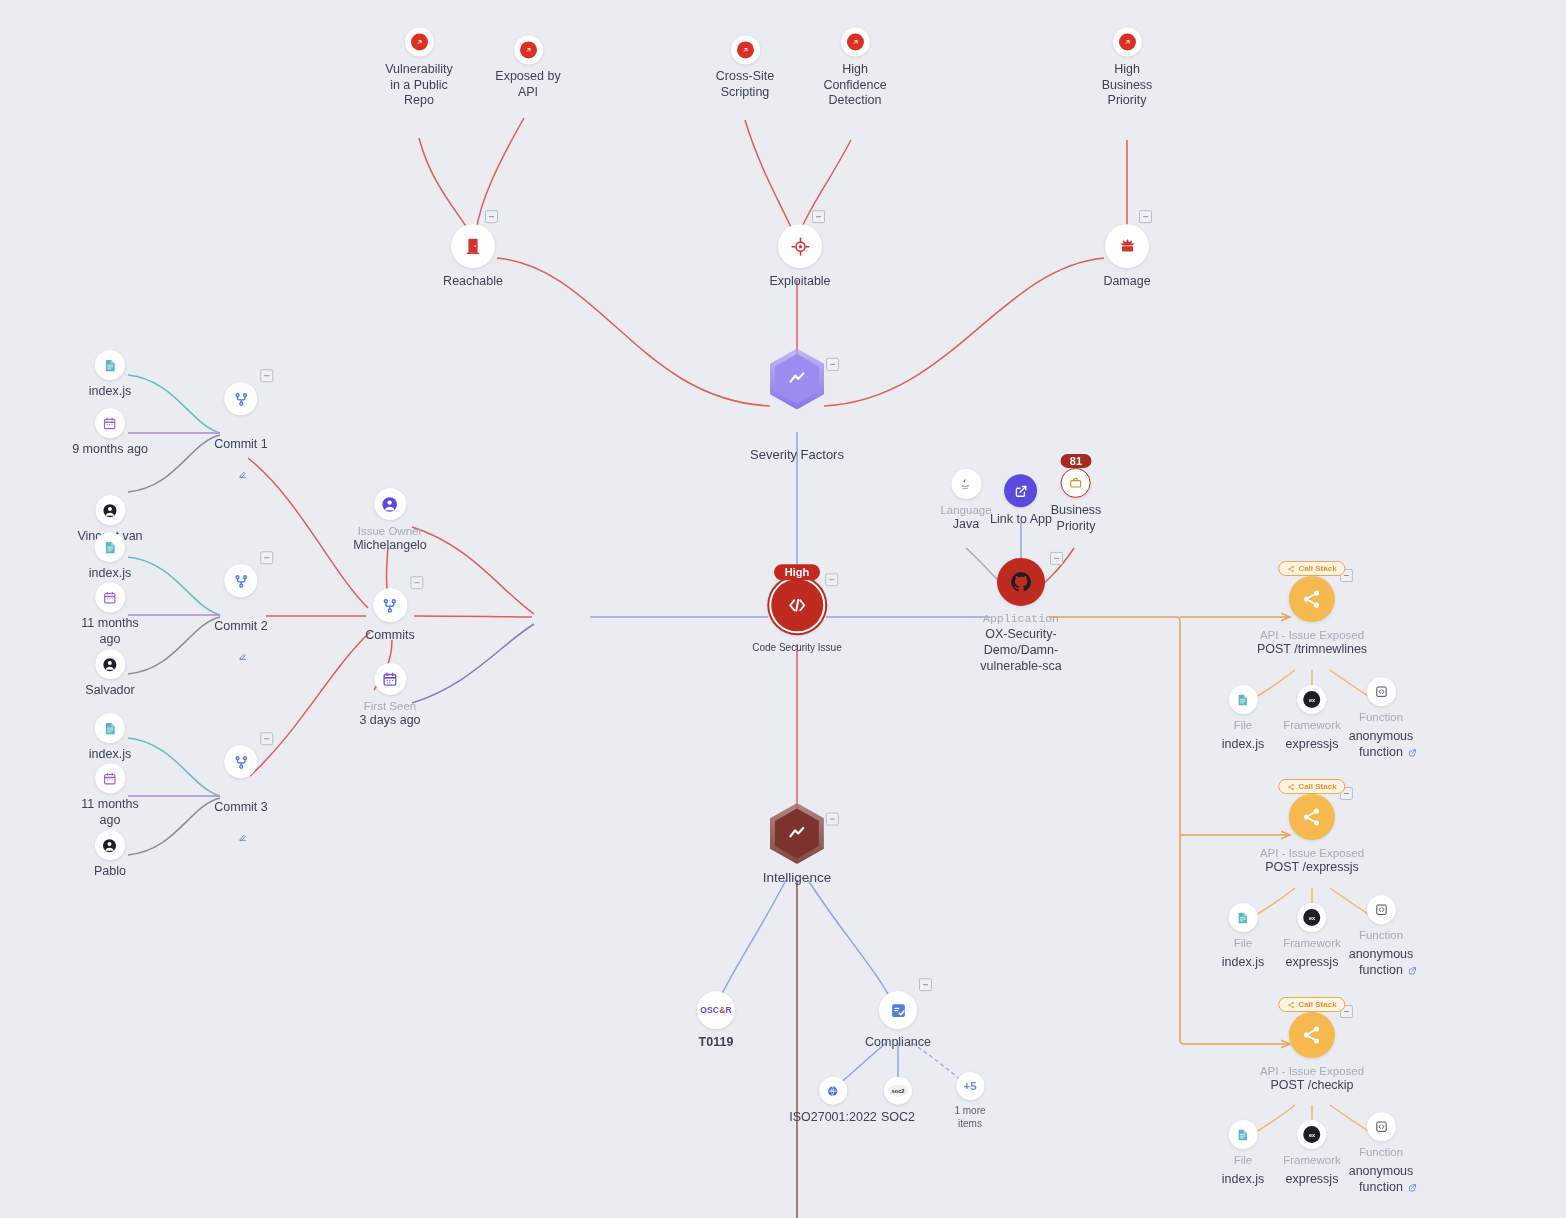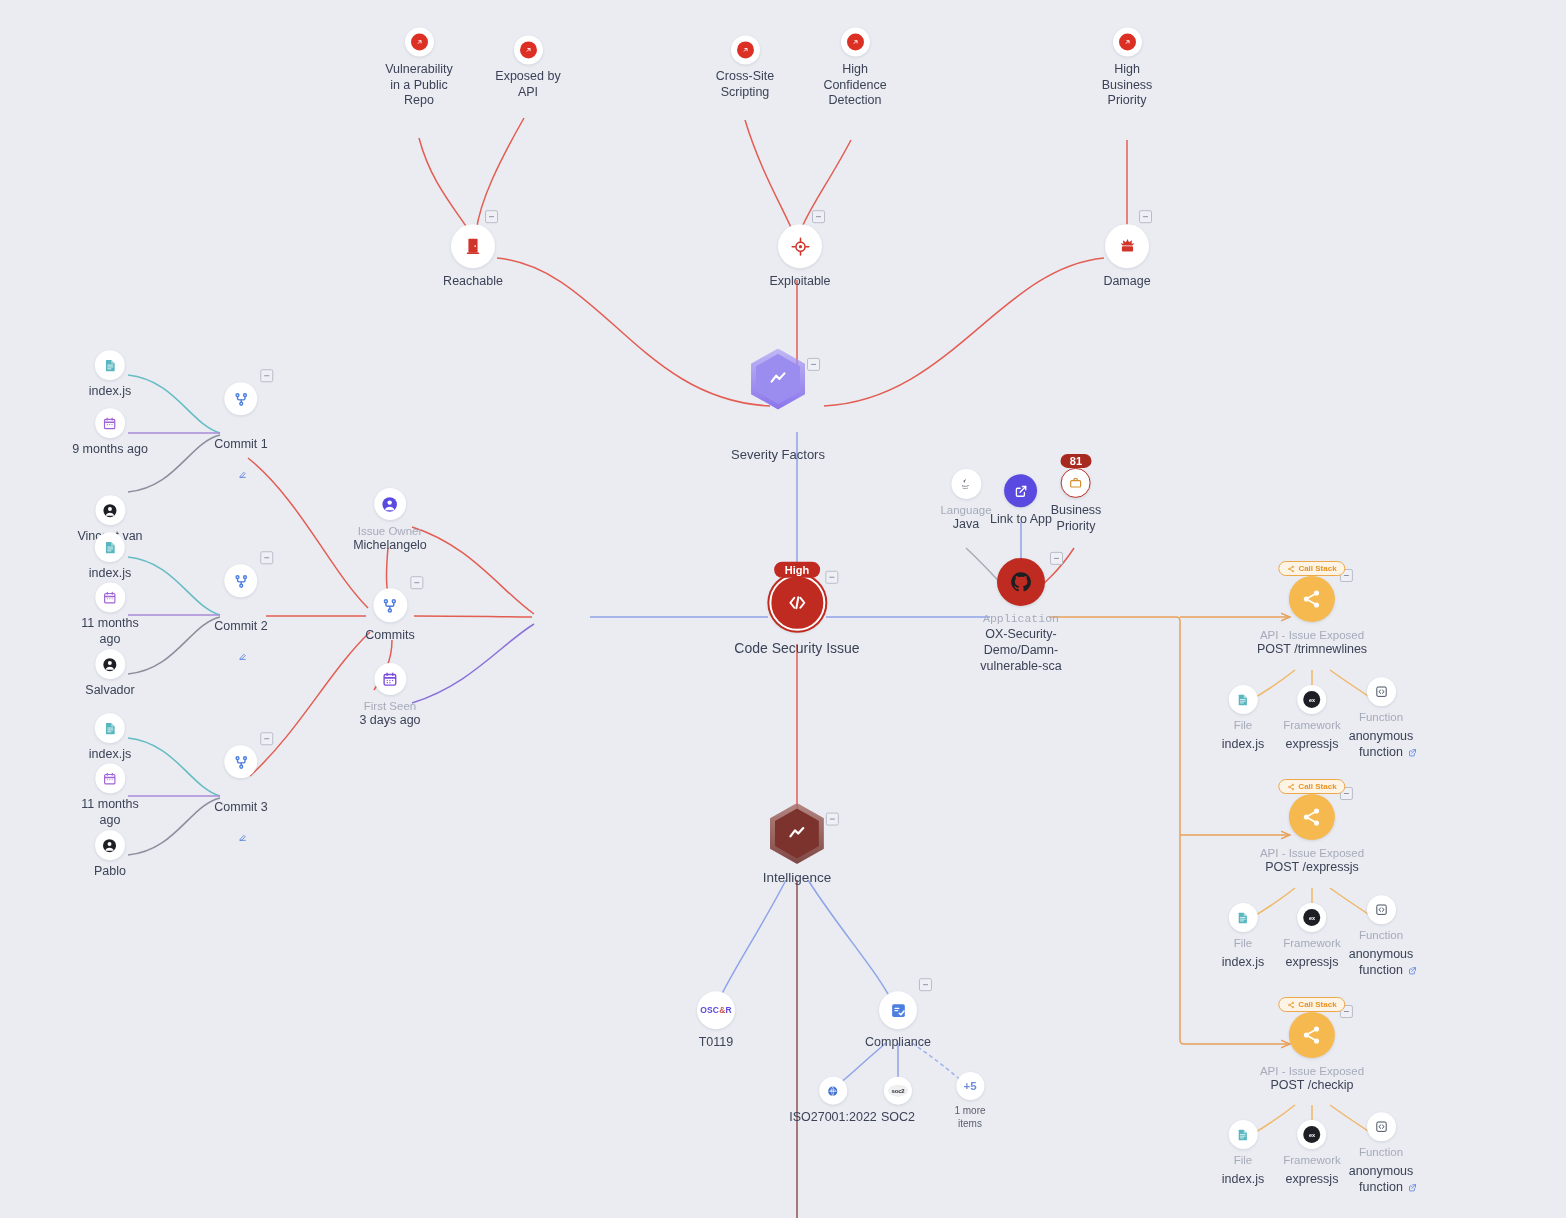--- a/index.html
+++ b/index.html
@@ -262,21 +262,21 @@
   <div class="circ">
     <svg width="21" height="21" viewBox="0 0 24 24" fill="#d0342a">
       <path d="M12 3.2 L13.8 7 L17.2 4.6 L16.6 8.6 L20 8.2 L17.6 10.6 L6.4 10.6 L4 8.2 L7.4 8.6 L6.8 4.6 L10.2 7 Z"></path>
       <rect x="5.6" y="11.6" width="12.8" height="6" rx="1.2"></rect>
     </svg>
     <div class="collapse" style="left:34px;top:-14px;"></div>
   </div>
   <div class="lbl lbl-main">Damage</div>
 </div>
 
-<div class="node" style="left:778px;top:406px;gap:32px;">
+<div class="node" style="left:797px;top:406px;gap:32px;">
   <div class="hex-wrap">
     <div class="hex-outer" style="background:linear-gradient(180deg,#b3a6f5,#6a4ce8);opacity:.75;"></div>
     <div class="hex" style="background:#9b8cf0;">
       <svg viewBox="0 0 24 24" fill="none" stroke="#fff" stroke-width="2.4" stroke-linecap="round" stroke-linejoin="round">
         <path d="M5 15 L10 8.5 L13.5 12 L19 6"></path>
       </svg>
     </div>
     <div class="collapse" style="left:56px;top:9px;"></div>
   </div>
   <div class="lbl lbl-main" style="font-size:13px;margin-top:6px;">Severity Factors</div>
@@ -288,21 +288,21 @@
     <div class="pill">High</div>
     <div class="circ ring" style="width:52px;height:52px;background:#bf2b20;border-color:#fff;box-shadow:0 0 0 2px #bf2b20,0 1px 4px rgba(40,50,80,.2);">
       <svg width="24" height="24" viewBox="0 0 24 24" fill="none" stroke="#fff" stroke-width="2" stroke-linecap="round" stroke-linejoin="round">
         <path d="M9 7 L5 12 L9 17"></path>
             <path d="M15 7 L19 12 L15 17"></path>
             <path d="M13 6.5 L11 17.5"></path>
       </svg>
     </div>
     <div class="collapse" style="left:56px;top:-4px;"></div>
   </div>
-  <div class="lbl lbl-main" style="font-size:14px;margin-top:9px;">Code Security Issue</div>
+  <div class="lbl lbl-main" style="font-size:10px;margin-top:9px;">Code Security Issue</div>
 </div>
 
 <div class="node" style="left:966px;top:501px;">
   <div class="circ" style="width:30px;height:30px;">
     <svg width="15" height="15" viewBox="0 0 24 24" fill="#5a6070">
       <path d="M11 3c2 2-1 3.2-1 4.6 0 1 1.4 1.6 1.4 1.6s-3.4-1-3.4-2.6C8 5.2 11 4.6 11 3z"></path>
       <path d="M7 12.2c-1.2.7-.4 1.5 1.6 1.8 2.4.4 5.4.2 6.6-.5.5-.3.2-.7-.4-1 0 0 1.7.3 1.7 1.2 0 1-2.6 1.6-5.6 1.6-3.1 0-5.4-.6-5.4-1.5 0-.6 1-1.1 1.5-1.6z"></path>
       <path d="M7.5 16.6c-.7.5 0 1.1 1.8 1.3 2 .2 4.3 0 5.2-.4.4-.2.1-.5-.3-.7 0 0 1.3.2 1.3.9 0 .7-2 1.2-4.4 1.2s-4.3-.5-4.3-1.1c0-.5.4-.9.7-1.2z"></path>
     </svg>
   </div>
@@ -572,21 +572,21 @@
   </div>
   <div class="lbl lbl-main" style="font-size:13.5px;margin-top:6px;">Intelligence</div>
 </div>
 
 <div class="node" style="left:716px;top:1021px;">
   <div class="circ" style="width:38px;height:38px;">
     <span style="font-size:8.5px;font-weight:700;letter-spacing:.2px;">
       <span style="color:#5b4ae0;">OSC</span><span style="color:#c9564c;">&amp;</span><span style="color:#5b4ae0;">R</span>
     </span>
   </div>
-  <div class="lbl lbl-main" style="margin-top:6px;">T0119</div>
+  <div class="lbl lbl-main" style="margin-top:6px;font-weight:bold;">T0119</div>
 </div>
 
 <div class="node" style="left:898px;top:1021px;">
   <div class="circ" style="width:38px;height:38px;">
     <svg width="19" height="19" viewBox="0 0 24 24">
       <rect x="4" y="4" width="16" height="16" rx="2.2" fill="#4d7fe0"></rect>
       <path d="M7.5 9h5M7.5 12h3.5" stroke="#fff" stroke-width="1.5" stroke-linecap="round"></path>
       <path d="M13 15.2 L15 17.2 L19 12.5" stroke="#fff" stroke-width="2" fill="none" stroke-linecap="round" stroke-linejoin="round"></path>
     </svg>
     <div class="collapse" style="left:40px;top:-13px;"></div>

